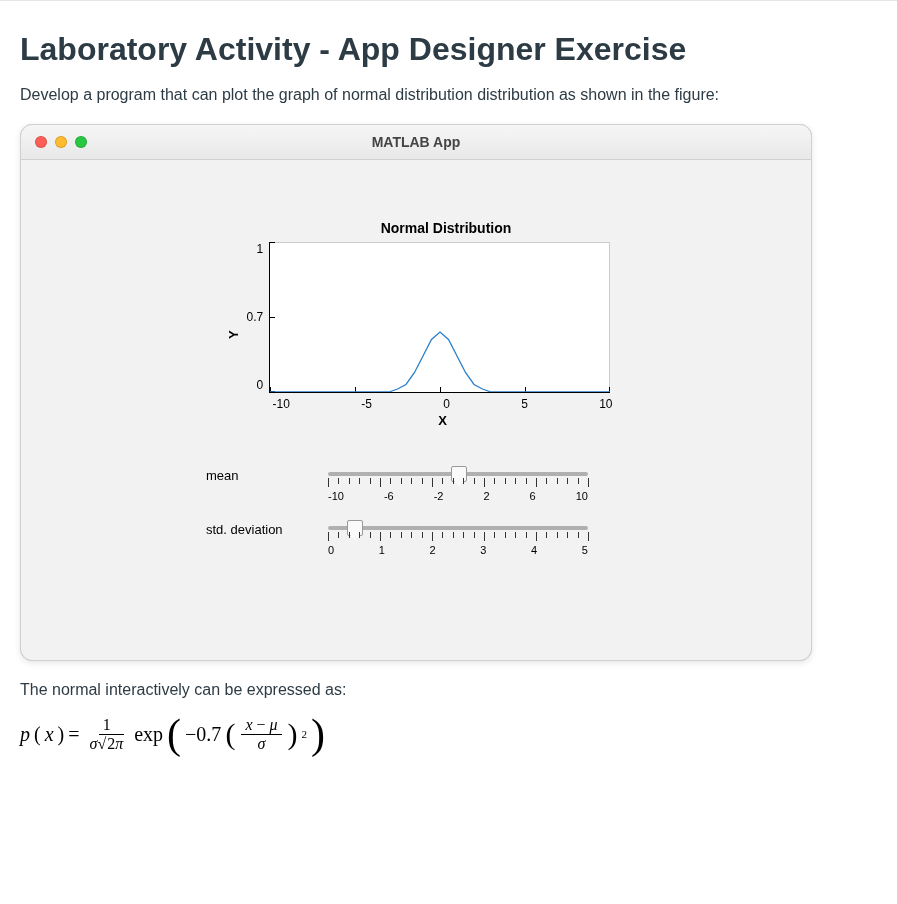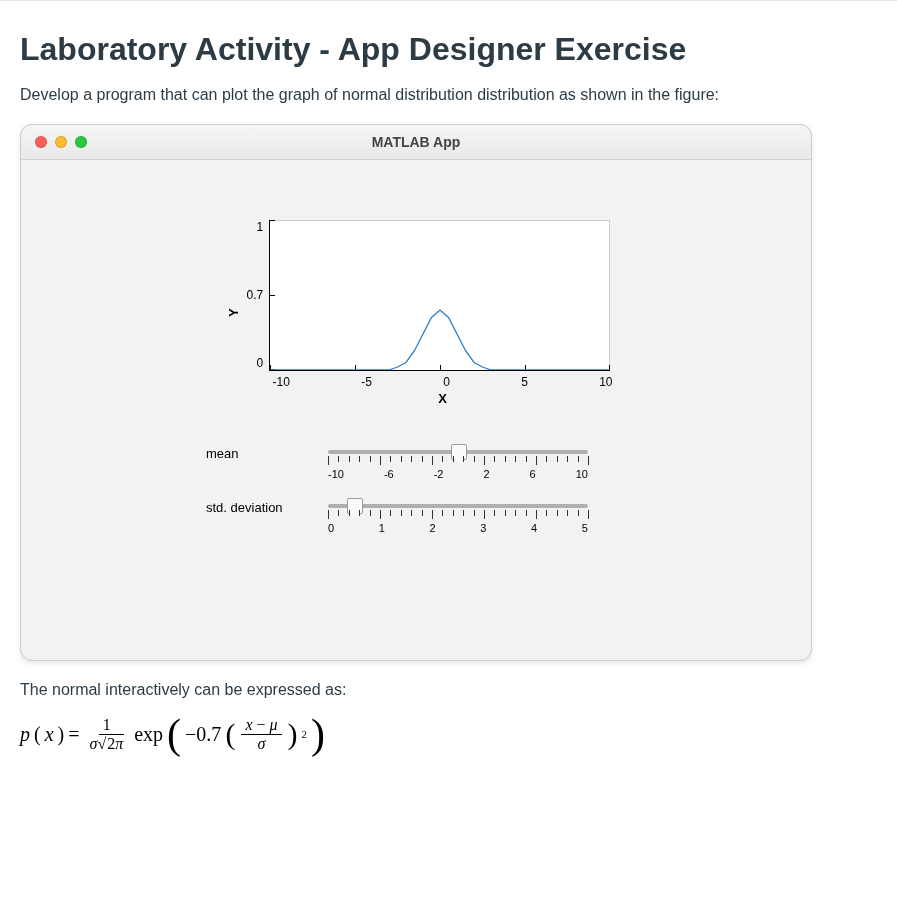--- a/index.html
+++ b/index.html
@@ -244,20 +244,21 @@
       <div class="traffic-lights">
         <div class="light red"></div>
         <div class="light yellow"></div>
         <div class="light green"></div>
       </div>
       <div class="window-title">MATLAB App</div>
     </div>
 
     <div class="app-body">
 
+      <div class="plot-title">Normal Distribution</div>
 
       <div class="plot-wrap">
         <div class="ylabel">Y</div>
         <div class="axes-col">
           <div class="plot-row">
             <div class="yticks">
               <span>1</span>
               <span>0.7</span>
               <span>0</span>
             </div>

